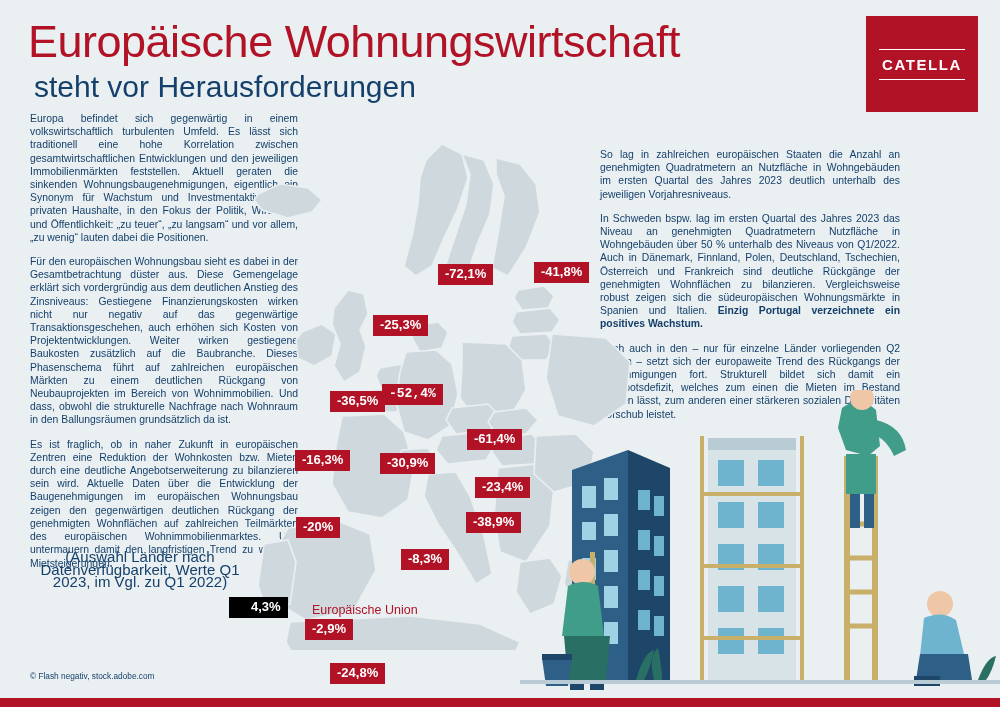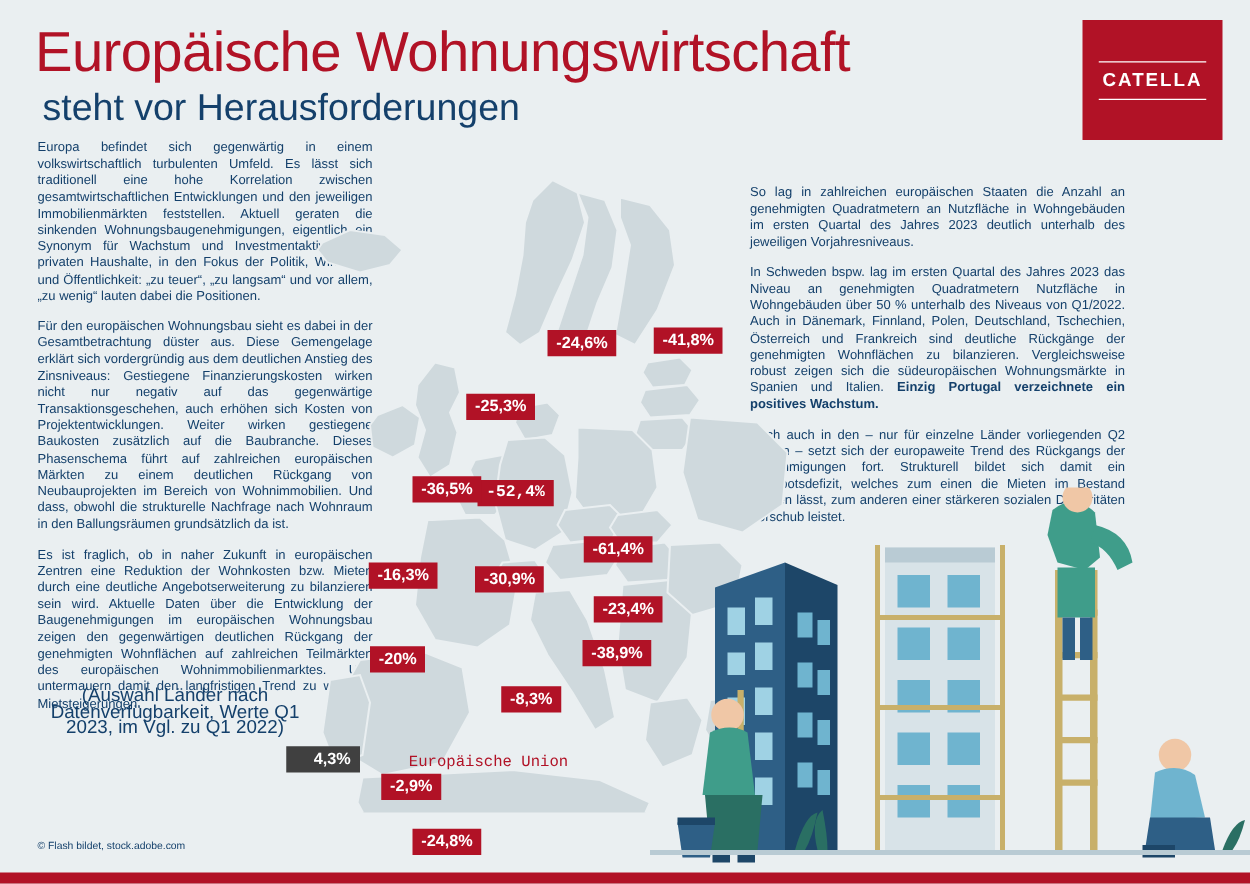--- a/index.html
+++ b/index.html
@@ -104,26 +104,25 @@
     width: 200px;
     color: #14406b;
     font-size: 15px;
     line-height: 12.5px;
     text-align: center;
   }
 
   
   #eu-label {
     position: absolute;
-    left: 327px;
+    left: 312px;
     top: 603px;
     color: #b11226;
     font-size: 12.5px;
     white-space: nowrap;
-    font-family: Liberation Mono, monospace;
   }
 
   
   #source {
     position: absolute;
     left: 30px;
     top: 671px;
     color: #14406b;
     font-size: 8.3px;
     line-height: 11px;
@@ -154,21 +153,21 @@
     position: absolute;
     background: #b11226;
     color: #ffffff;
     font-size: 13px;
     font-weight: bold;
     padding: 3px 7px 4px 7px;
     white-space: nowrap;
     line-height: 14px;
   }
   .tag.positive {
-    background: #404040;
+    background: #000000;
     padding-left: 22px;
   }
 
   
   #illustration {
     position: absolute;
     left: 520px;
     top: 390px;
     width: 480px;
     height: 310px;
@@ -250,25 +249,25 @@
         <path d="M306,316 l40,-2 18,18 -6,30 -34,10 -20,-18 2,-38z"></path>
 
         <path d="M322,214 l54,4 24,24 -4,42 -32,22 -36,-10 -12,-38 6,-44z"></path>
 
         <path d="M338,440 l62,-6 20,20 -12,28 -58,8 -16,-26z"></path>
 
         <path d="M60,502 l120,-6 70,8 40,18 -10,22 -210,4 -14,-26z"></path>
       </g>
     </svg>
 
-    <div class="tag" style="left:208px; top:144px;">-24,6%</div>
-    <div class="tag" style="left:293px; top:142px;">-41,8%</div>
+    <div class="tag" style="left:208px; top:144px;">-72,1%</div>
+    <div class="tag" style="left:304px; top:142px;">-41,8%</div>
     <div class="tag" style="left:143px; top:195px;">-25,3%</div>
     <div class="tag" style="left:152px; top:264px;font-family:Liberation Mono, monospace;">-52,4%</div>
-    <div class="tag" style="left:100px; top:261px;">-36,5%</div>
+    <div class="tag" style="left:100px; top:271px;">-36,5%</div>
     <div class="tag" style="left:65px; top:297px;margin-top:33px;">-16,3%</div>
     <div class="tag" style="left:237px; top:309px;">-61,4%</div>
     <div class="tag" style="left:150px; top:333px;">-30,9%</div>
     <div class="tag" style="left:245px; top:357px;">-23,4%</div>
     <div class="tag" style="left:236px; top:392px;">-38,9%</div>
     <div class="tag" style="left:66px; top:397px;">-20%</div>
     <div class="tag" style="left:171px; top:429px;">-8,3%</div>
     <div class="tag positive" style="left:-1px; top:477px;">4,3%</div>
     <div class="tag" style="left:75px; top:499px;">-2,9%</div>
     <div class="tag" style="left:100px; top:499px;margin-top:44px;">-24,8%</div>
@@ -376,17 +375,17 @@
         <path d="M116,290 q8,-28 18,-30 q-4,20 -10,30 z"></path>
         <path d="M134,290 q-6,-24 4,-32 q4,20 4,32 z"></path>
         <path d="M458,290 q8,-22 18,-24 q-4,16 -10,24 z"></path>
       </g>
 
       <rect x="0" y="290" width="480" height="4" fill="#b9cbd4"></rect>
     </svg>
   </div>
 
   <div id="source">
-    <div>© Flash bildet, stock.adobe.com</div>
+    <div>© Flash negativ, stock.adobe.com</div>
   </div>
 
   <div id="bottom-bar"></div>
 </div>
 
 </body></html>

